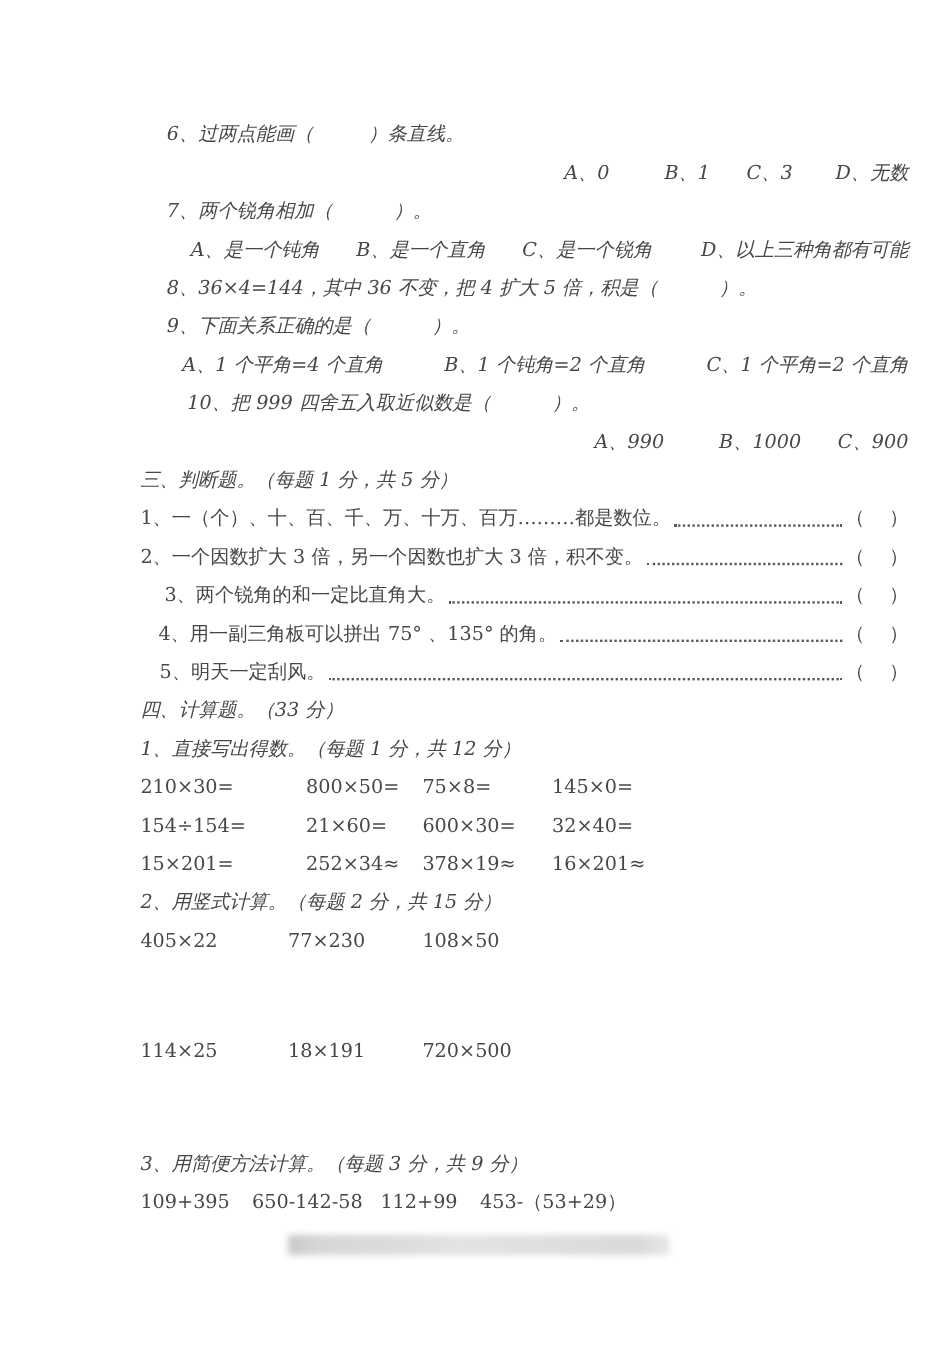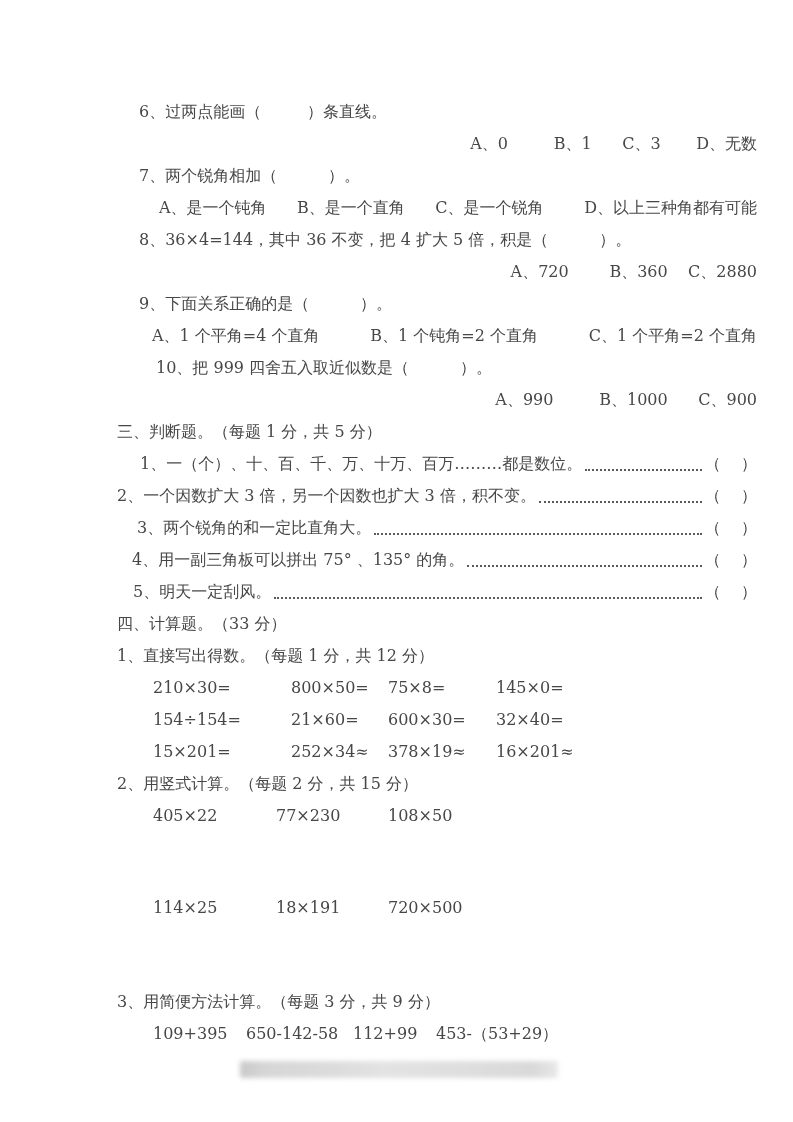--- a/index.html
+++ b/index.html
@@ -8,44 +8,44 @@
     background: #ffffff;
     overflow: hidden;
   }
   body {
     font-family: "DejaVu Serif", serif;
     font-size: 16px;
     color: #474747;
     -webkit-font-smoothing: antialiased;
   }
   .page { padding: 96px 36px 0 117px; }
-  .line { line-height: 32px; white-space: pre; }
+  .line { line-height: 32px; white-space: pre; font-style: italic; }
   .stem  { margin-left: 22px; }
   .opts  { margin-left: 28px; text-align: right; }
   .stem10 { margin-left: 39px; }
 
   
   .judge-item { display: flex; line-height: 32px; align-items: baseline; }
   .judge-item .j-text { white-space: pre; }
   .judge-item .leader {
     flex: 1;
     border-bottom: 2px dotted #5a5a5a;
     align-self: flex-end;
     margin: 0 3px 9px 3px;
     min-width: 20px;
   }
   .judge-item .bracket { white-space: pre; }
-  .judge-item:nth-child(2) .j-text { margin-left: 23px; }
+  .judge-item:nth-child(2) .j-text { }
   .judge-item:nth-child(3) .j-text { }
   .judge-item:nth-child(4) .j-text { margin-left: 20px; }
   .judge-item:nth-child(5) .j-text { margin-left: 15px; }
   .judge-item:nth-child(6) .j-text { margin-left: 16px; }
 
   
-  .grid { display: grid; line-height: 32px; margin-left: 36px; }
+  .grid { display: grid; line-height: 32px; }
   .grid-direct   { grid-template-columns: 138px 97px 108px auto; }
   .grid-vertical { grid-template-columns: 123px 112px auto; }
   .grid-simplify { grid-template-columns: 93px 107px 83px auto; }
   .cell { white-space: pre; }
 
   .work-gap-a { height: 60px; }
   .work-gap-b { height: 62px; }
 
   .watermark {
     width: 318px; height: 17px;
@@ -63,21 +63,20 @@
   <div>
     <p class="line stem">6、过两点能画（         ）条直线。</p>
     <p class="line opts">A、0         B、1      C、3       D、无数</p>
   </div>
   <div>
     <p class="line stem">7、两个锐角相加（          ）。</p>
     <p class="line opts">A、是一个钝角      B、是一个直角      C、是一个锐角        D、以上三种角都有可能</p>
   </div>
   <div>
     <p class="line stem">8、36×4=144，其中 36 不变，把 4 扩大 5 倍，积是（          ）。</p>
-    <p class="line opts">A、720        B、360    C、2880</p>
   </div>
   <div>
     <p class="line stem">9、下面关系正确的是（          ）。</p>
     <p class="line opts">A、1 个平角=4 个直角          B、1 个钝角=2 个直角          C、1 个平角=2 个直角</p>
   </div>
   <div>
     <p class="line stem stem10">10、把 999 四舍五入取近似数是（          ）。</p>
     <p class="line opts">A、990         B、1000      C、900</p>
   </div>
 

